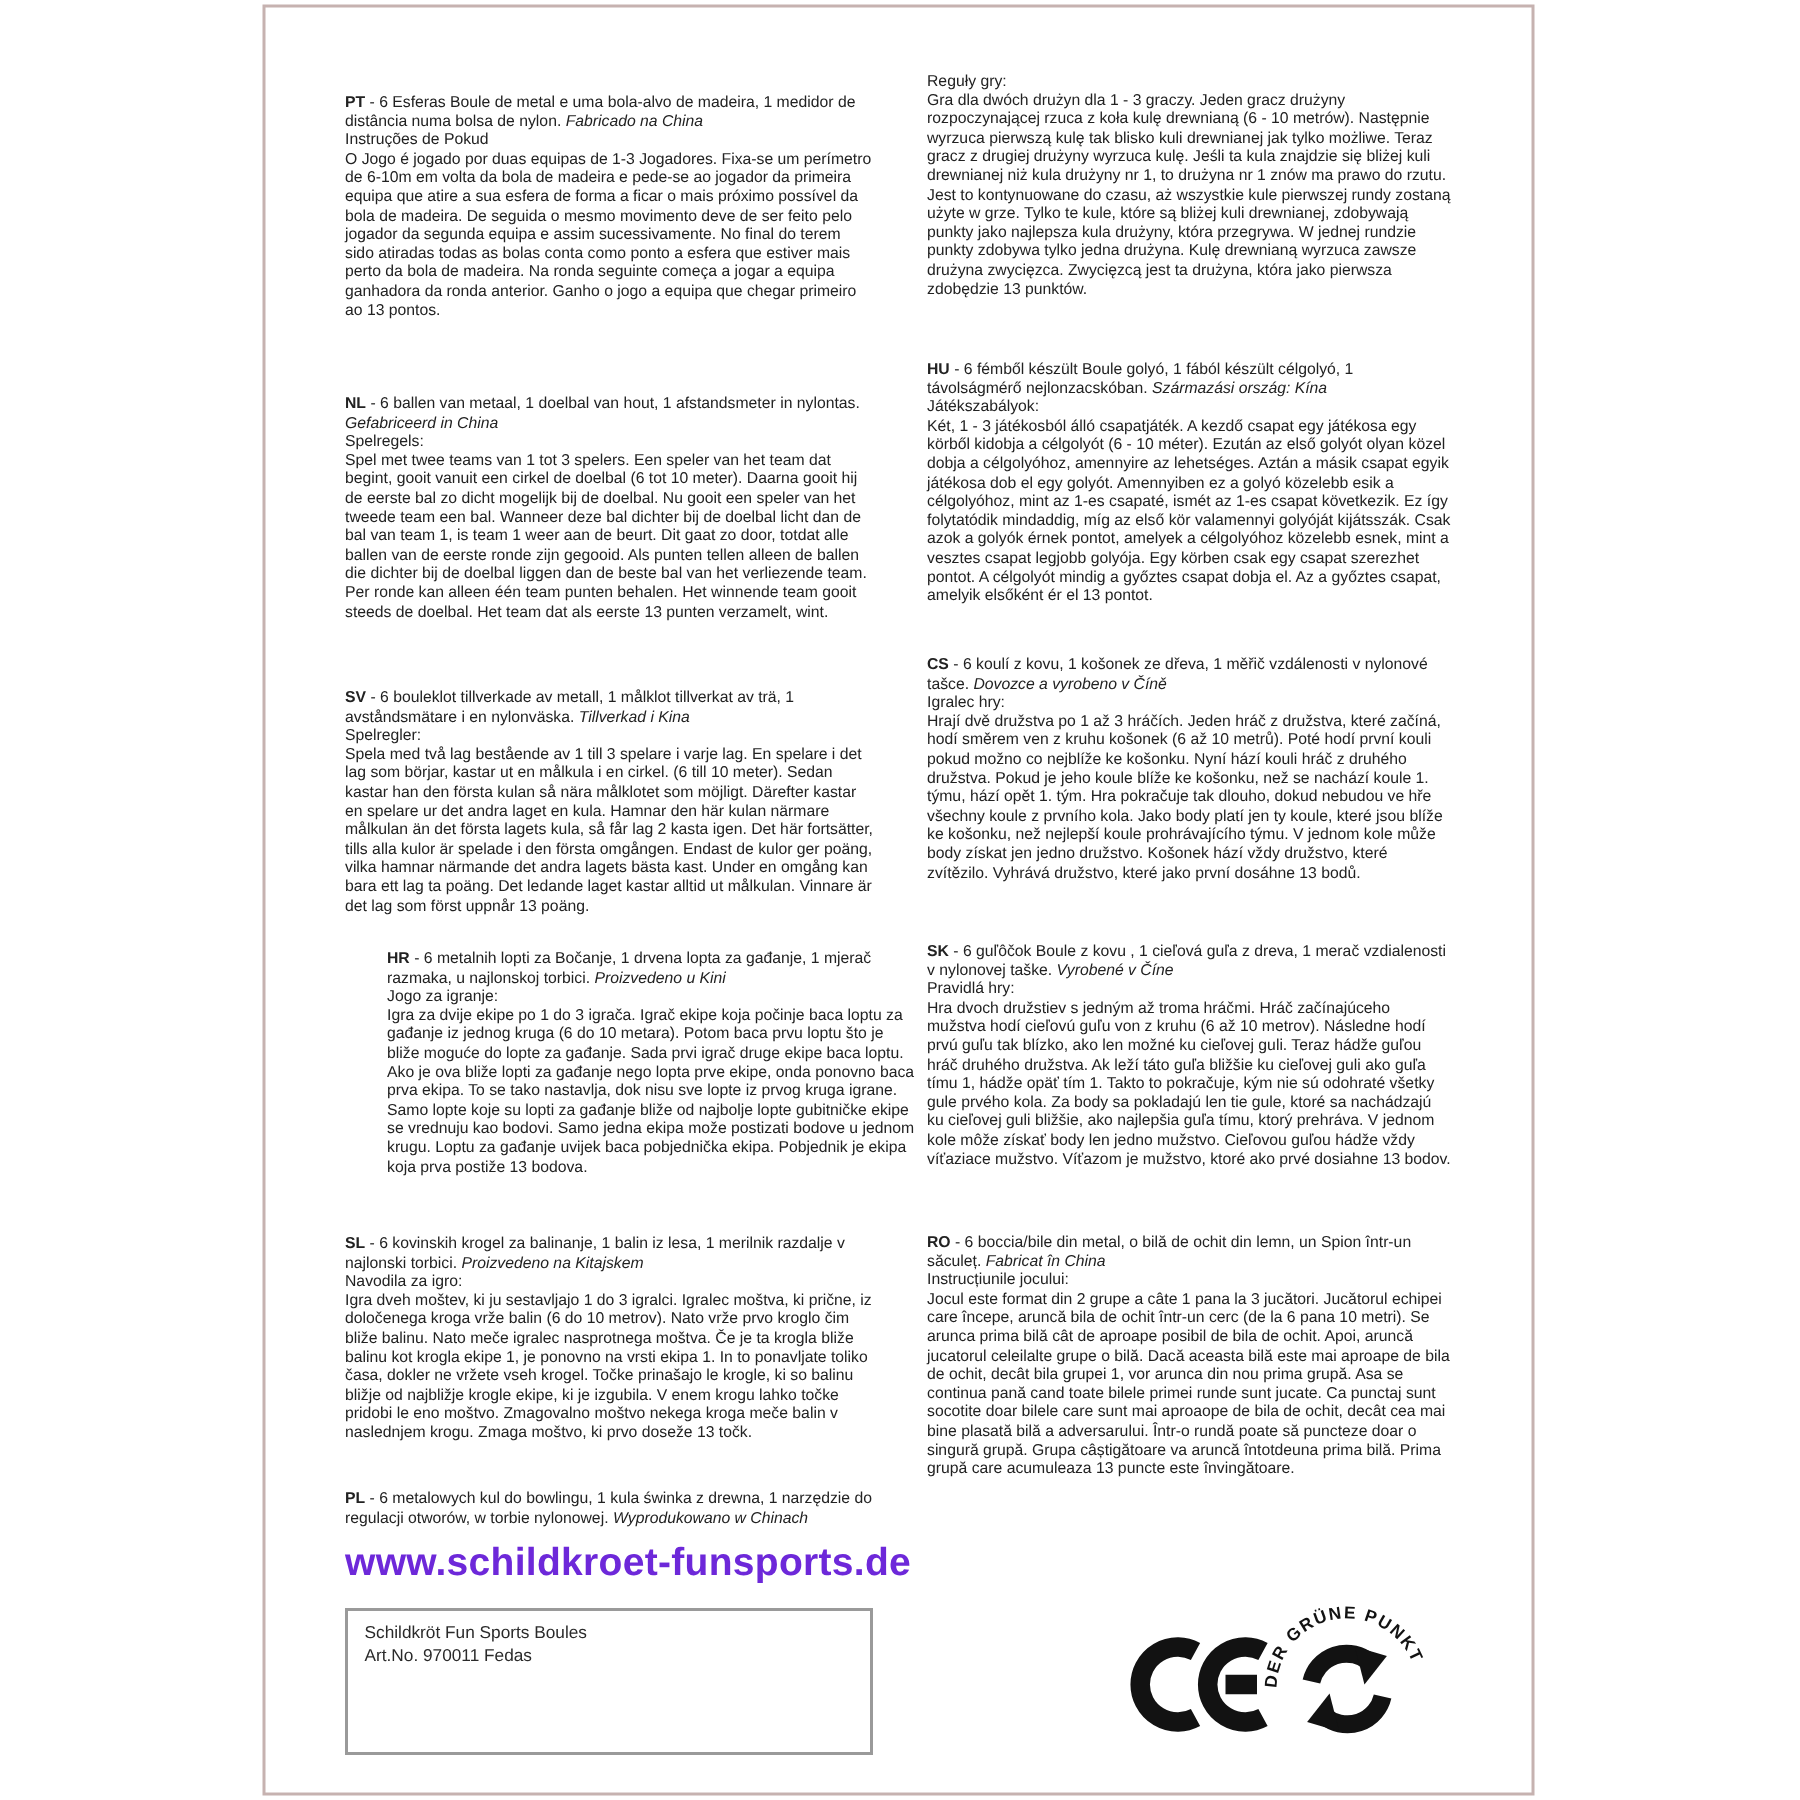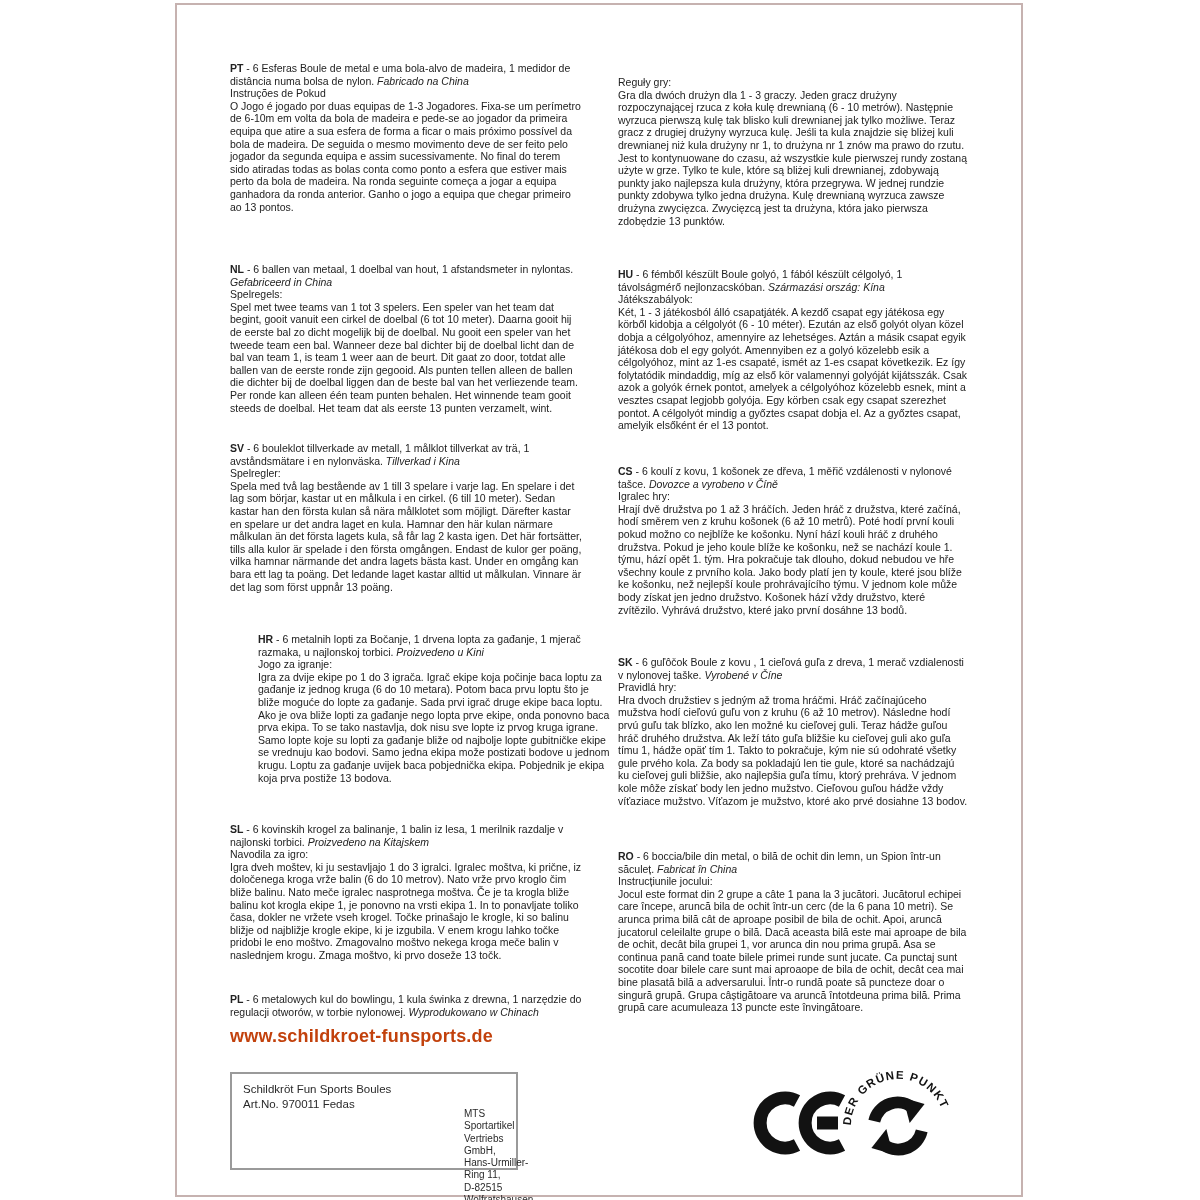--- a/index.html
+++ b/index.html
@@ -5,24 +5,24 @@
   html,body{margin:0;padding:0;background:#ffffff;}
   .canvas{position:relative;width:1200px;height:1200px;background:#ffffff;overflow:hidden;
           font-family:"Liberation Sans","DejaVu Sans",sans-serif;color:#1d1d1d;}
   .page-border{position:absolute;left:175px;top:3px;width:844px;height:1190px;
                border:2px solid #c6b2b0;background:#ffffff;}
   .sec{position:absolute;font-size:10.5px;line-height:12.6px;color:#222;}
   .sec p{margin:0;}
   .sec .code{font-weight:bold;}
   .sec .origin{font-style:italic;}
   .col-left{left:230px;width:352px;}
-  .col-right{left:618px;width:350px;margin-top:28px;}
-  .website{position:absolute;left:230px;top:1026px;font-size:18px;font-weight:bold;
-           letter-spacing:0.2px;color:#c2410c;}
-  .footer-box{position:absolute;left:230px;top:1072px;width:288px;height:98px;
+  .col-right{left:618px;width:350px;}
+  .website{position:absolute;left:230px;top:1026px;font-size:26px;font-weight:bold;
+           letter-spacing:0.2px;color:#6d28d9;}
+  .footer-box{position:absolute;left:230px;top:1072px;width:352px;height:98px;
               border:2px solid #9a9a9a;background:#fff;box-sizing:border-box;}
   .footer-product{position:absolute;left:11px;top:8px;font-size:11.5px;line-height:15px;color:#2a2a2a;}
   .footer-address{position:absolute;left:232px;top:34px;font-size:10px;line-height:12.3px;color:#2a2a2a;}
   .ce-wrap{position:absolute;left:750px;top:1090px;}
   .gp-wrap{position:absolute;left:843px;top:1062px;}
   .sr-only{position:absolute;width:1px;height:1px;overflow:hidden;clip:rect(0 0 0 0);white-space:nowrap;}
 </style>
 </head>
 <body>
 
@@ -34,21 +34,21 @@
     <p>Instruções de Pokud</p>
     <p>O Jogo é jogado por duas equipas de 1-3 Jogadores. Fixa-se um perímetro de 6-10m em volta da bola de madeira e pede-se ao jogador da primeira equipa que atire a sua esfera de forma a ficar o mais próximo possível da bola de madeira. De seguida o mesmo movimento deve de ser feito pelo jogador da segunda equipa e assim sucessivamente. No final do terem sido atiradas todas as bolas conta como ponto a esfera que estiver mais perto da bola de madeira. Na ronda seguinte começa a jogar a equipa ganhadora da ronda anterior. Ganho o jogo a equipa que chegar primeiro ao 13 pontos.</p>
   </div>
 
   <div class="sec col-left" style="top:263px;">
     <p><span class="code">NL</span><span> - 6 ballen van metaal, 1 doelbal van hout, 1 afstandsmeter in nylontas. </span><span class="origin">Gefabriceerd in China</span></p>
     <p>Spelregels:</p>
     <p>Spel met twee teams van 1 tot 3 spelers. Een speler van het team dat begint, gooit vanuit een cirkel de doelbal (6 tot 10 meter). Daarna gooit hij de eerste bal zo dicht mogelijk bij de doelbal. Nu gooit een speler van het tweede team een bal. Wanneer deze bal dichter bij de doelbal licht dan de bal van team 1, is team 1 weer aan de beurt. Dit gaat zo door, totdat alle ballen van de eerste ronde zijn gegooid. Als punten tellen alleen de ballen die dichter bij de doelbal liggen dan de beste bal van het verliezende team. Per ronde kan alleen één team punten behalen. Het winnende team gooit steeds de doelbal. Het team dat als eerste 13 punten verzamelt, wint.</p>
   </div>
 
-  <div class="sec col-left" style="top:442px;">
+  <div class="sec col-left" style="top:459px;">
     <p><span class="code">SV</span><span> - 6 bouleklot tillverkade av metall, 1 målklot tillverkat av trä, 1 avståndsmätare i en nylonväska. </span><span class="origin">Tillverkad i Kina</span></p>
     <p>Spelregler:</p>
     <p>Spela med två lag bestående av 1 till 3 spelare i varje lag. En spelare i det lag som börjar, kastar ut en målkula i en cirkel. (6 till 10 meter). Sedan kastar han den första kulan så nära målklotet som möjligt. Därefter kastar en spelare ur det andra laget en kula. Hamnar den här kulan närmare målkulan än det första lagets kula, så får lag 2 kasta igen. Det här fortsätter, tills alla kulor är spelade i den första omgången. Endast de kulor ger poäng, vilka hamnar närmande det andra lagets bästa kast. Under en omgång kan bara ett lag ta poäng. Det ledande laget kastar alltid ut målkulan. Vinnare är det lag som först uppnår 13 poäng.</p>
   </div>
 
   <div class="sec col-left" style="top:633px;margin-left:28px;">
     <p><span class="code">HR</span><span> - 6 metalnih lopti za Bočanje, 1 drvena lopta za gađanje, 1 mjerač razmaka, u najlonskoj torbici. </span><span class="origin">Proizvedeno u Kini</span></p>
     <p>Jogo za igranje:</p>
     <p>Igra za dvije ekipe po 1 do 3 igrača. Igrač ekipe koja počinje baca loptu za gađanje iz jednog kruga (6 do 10 metara). Potom baca prvu loptu što je bliže moguće do lopte za gađanje. Sada prvi igrač druge ekipe baca loptu. Ako je ova bliže lopti za gađanje nego lopta prve ekipe, onda ponovno baca prva ekipa. To se tako nastavlja, dok nisu sve lopte iz prvog kruga igrane. Samo lopte koje su lopti za gađanje bliže od najbolje lopte gubitničke ekipe se vrednuju kao bodovi. Samo jedna ekipa može postizati bodove u jednom krugu. Loptu za gađanje uvijek baca pobjednička ekipa. Pobjednik je ekipa koja prva postiže 13 bodova.</p>
   </div>
@@ -92,27 +92,20 @@
     <p>Jocul este format din 2 grupe a câte 1 pana la 3 jucători. Jucătorul echipei care începe, aruncă  bila de ochit într-un cerc (de la 6 pana 10 metri).  Se arunca prima bilă cât de aproape posibil de bila de ochit. Apoi, aruncă jucatorul celeilalte grupe o bilă. Dacă aceasta bilă este mai aproape de bila de ochit, decât bila grupei 1, vor arunca din nou prima grupă. Asa se continua pană cand toate bilele primei runde sunt jucate. Ca punctaj sunt socotite doar bilele care sunt mai aproaope de bila de ochit, decât cea mai bine plasată bilă a adversarului. Într-o rundă poate să puncteze doar o singură grupă. Grupa câștigătoare va aruncă întotdeuna prima bilă. Prima grupă care acumuleaza 13 puncte este învingătoare.</p>
   </div>
 
   <div class="website">www.schildkroet-funsports.de</div>
 
   <div class="footer-box">
     <div class="footer-product">
       <div>Schildkröt Fun Sports Boules</div>
       <div>Art.No. 970011  Fedas</div>
     </div>
-    <div class="footer-address">
-      <div>MTS Sportartikel</div>
-      <div>Vertriebs GmbH,</div>
-      <div>Hans-Urmiller-Ring 11,</div>
-      <div>D-82515 Wolfratshausen,</div>
-      <div>Germany.</div>
-    </div>
   </div>
 
   <div class="ce-wrap">
     <span class="sr-only">CE</span>
     <svg width="96" height="66" viewBox="0 0 96 66" aria-hidden="true">
       <g stroke="#121212" stroke-width="13" fill="none">
         <path d="M 47 11 A 25 25 0 1 0 47 55"></path>
         <path d="M 92 11 A 25 25 0 1 0 92 55"></path>
         <line x1="67" y1="33" x2="88" y2="33"></line>
       </g>

